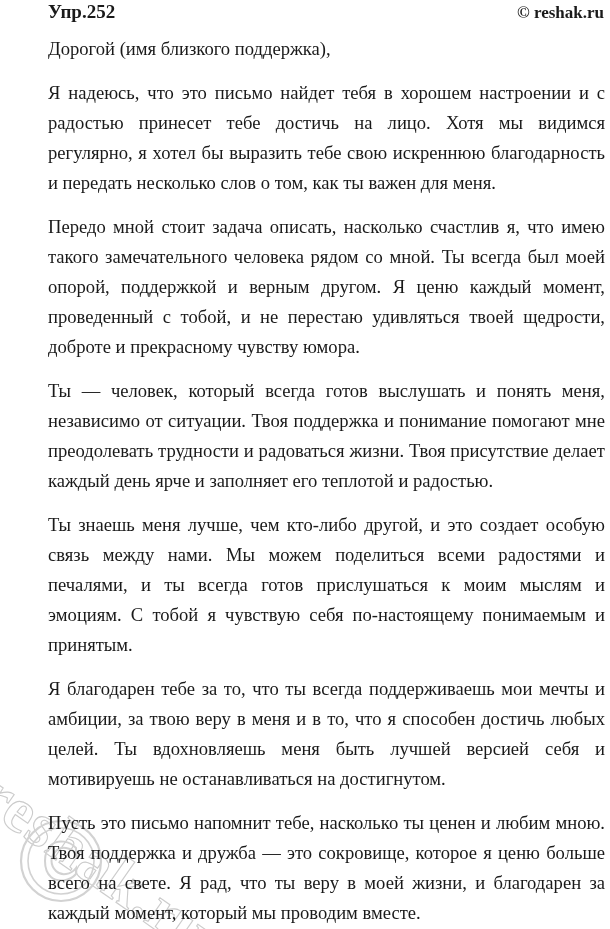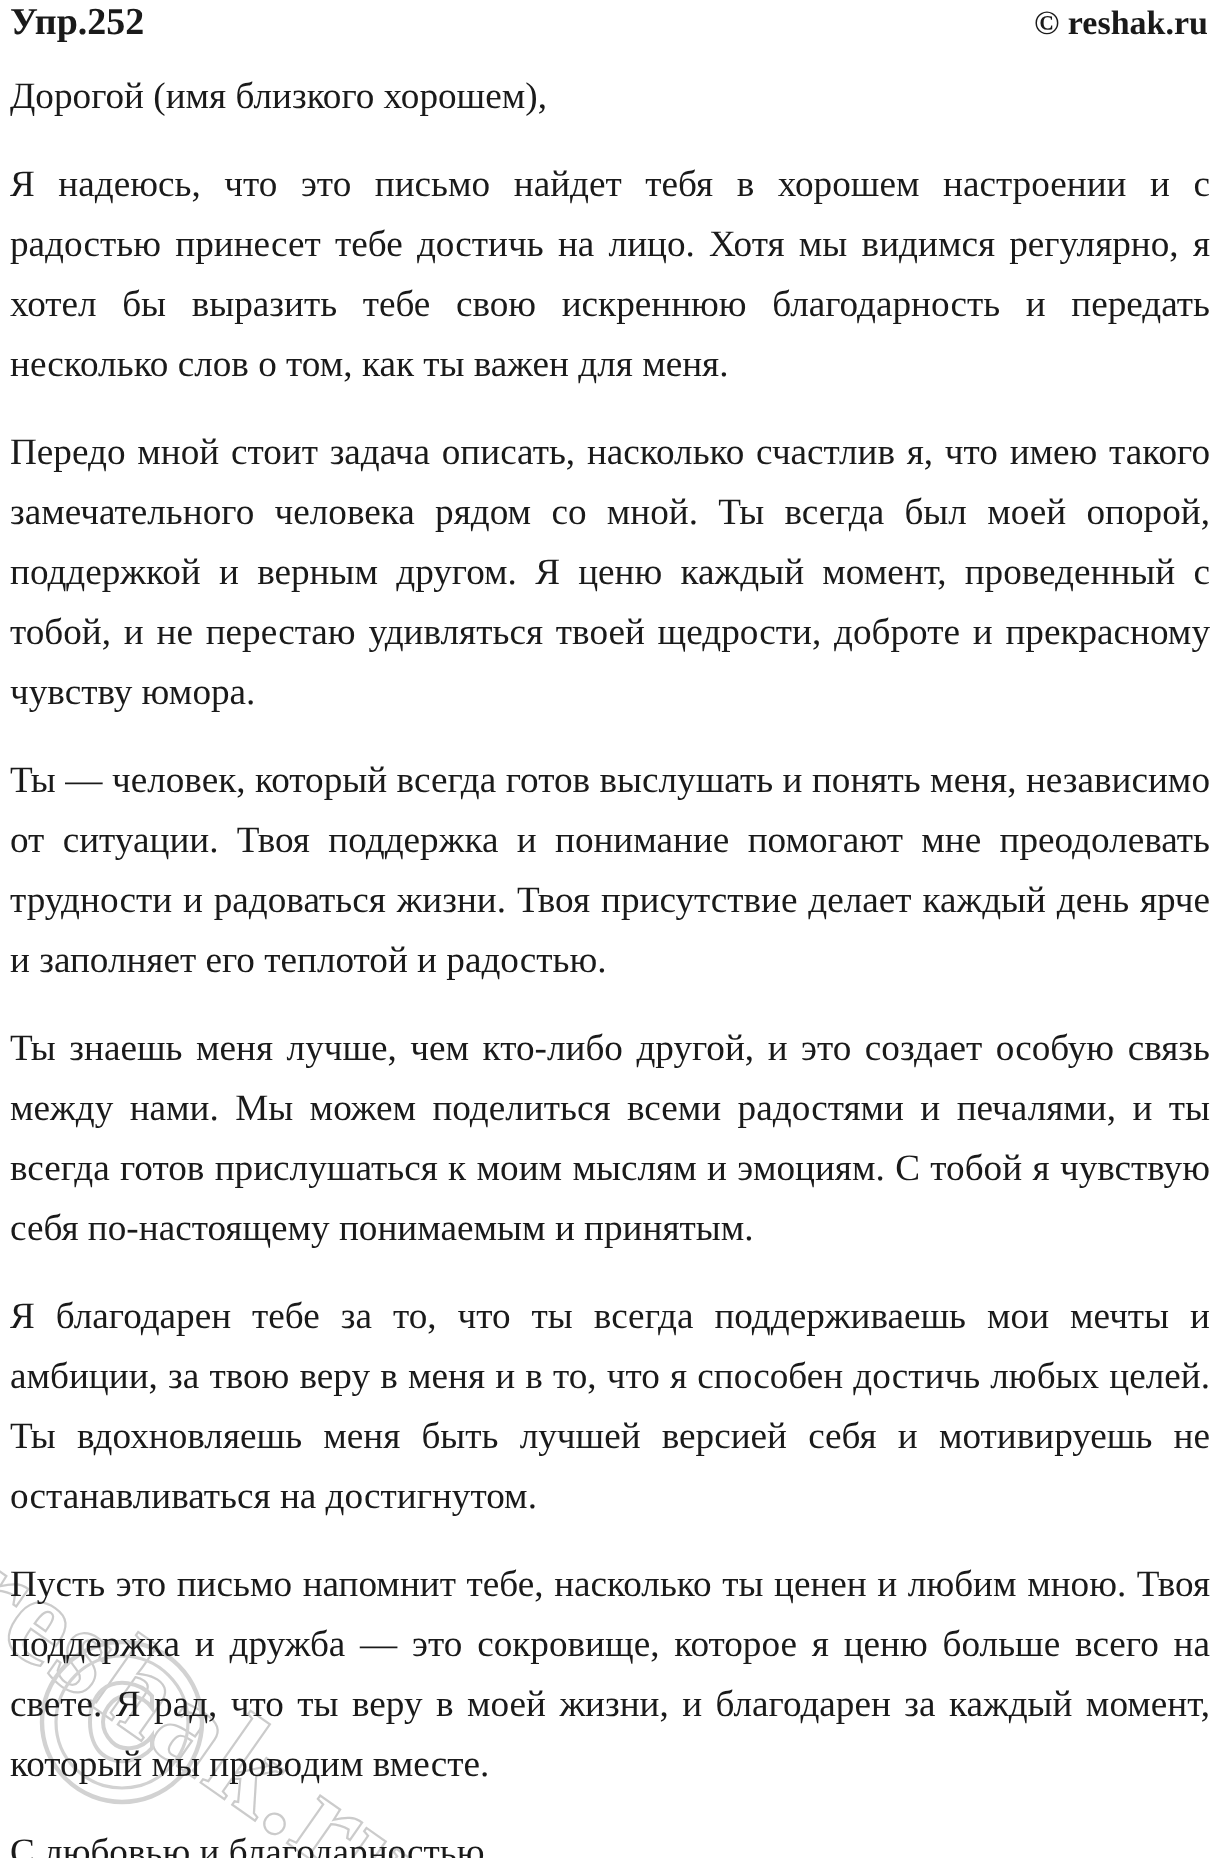--- a/index.html
+++ b/index.html
@@ -18,20 +18,21 @@
     -webkit-font-smoothing: antialiased;
   }
 
   
   #page {
     position: absolute;
     inset: 0;
     padding: 0 5px;
     box-sizing: border-box;
     z-index: 2;
+    margin-left: 43px;
   }
 
   
   .header-row {
     display: flex;
     align-items: baseline;
     justify-content: space-between;
     height: 26px;
     margin: 0;
     padding-top: 1px;
@@ -120,21 +121,21 @@
 </div>
 
 <div id="page">
 
   <div class="header-row">
     <div class="doc-title">Упр.252</div>
     <div class="site-credit">© reshak.ru</div>
   </div>
 
   <div class="body-text">
-    <p class="para single">Дорогой (имя близкого хорошем),</p>
+    <p class="para single">Дорогой (имя близкого поддержка),</p>
     <p class="para">Я надеюсь, что это письмо найдет тебя в хорошем настроении и с радостью принесет тебе достичь на лицо. Хотя мы видимся регулярно, я хотел бы выразить тебе свою искреннюю благодарность и передать несколько слов о том, как ты важен для меня.</p>
     <p class="para">Передо мной стоит задача описать, насколько счастлив я, что имею такого замечательного человека рядом со мной. Ты всегда был моей опорой, поддержкой и верным другом. Я ценю каждый момент, проведенный с тобой, и не перестаю удивляться твоей щедрости, доброте и прекрасному чувству юмора.</p>
     <p class="para">Ты — человек, который всегда готов выслушать и понять меня, независимо от ситуации. Твоя поддержка и понимание помогают мне преодолевать трудности и радоваться жизни. Твоя присутствие делает каждый день ярче и заполняет его теплотой и радостью.</p>
     <p class="para">Ты знаешь меня лучше, чем кто-либо другой, и это создает особую связь между нами. Мы можем поделиться всеми радостями и печалями, и ты всегда готов прислушаться к моим мыслям и эмоциям. С тобой я чувствую себя по-настоящему понимаемым и принятым.</p>
     <p class="para">Я благодарен тебе за то, что ты всегда поддерживаешь мои мечты и амбиции, за твою веру в меня и в то, что я способен достичь любых целей. Ты вдохновляешь меня быть лучшей версией себя и мотивируешь не останавливаться на достигнутом.</p>
     <p class="para">Пусть это письмо напомнит тебе, насколько ты ценен и любим мною. Твоя поддержка и дружба — это сокровище, которое я ценю больше всего на свете. Я рад, что ты веру в моей жизни, и благодарен за каждый момент, который мы проводим вместе.</p>
     <p class="para single">С любовью и благодарностью,</p>
 
   </div>
 

